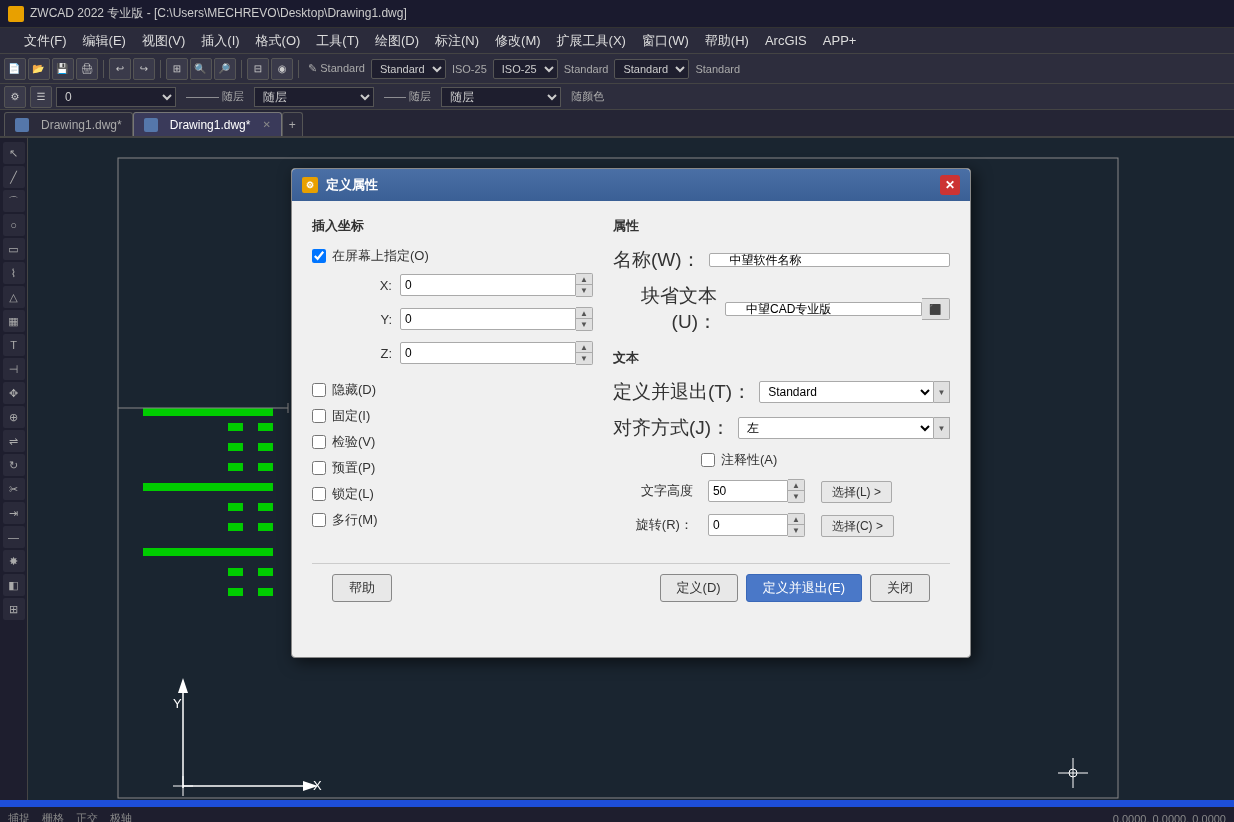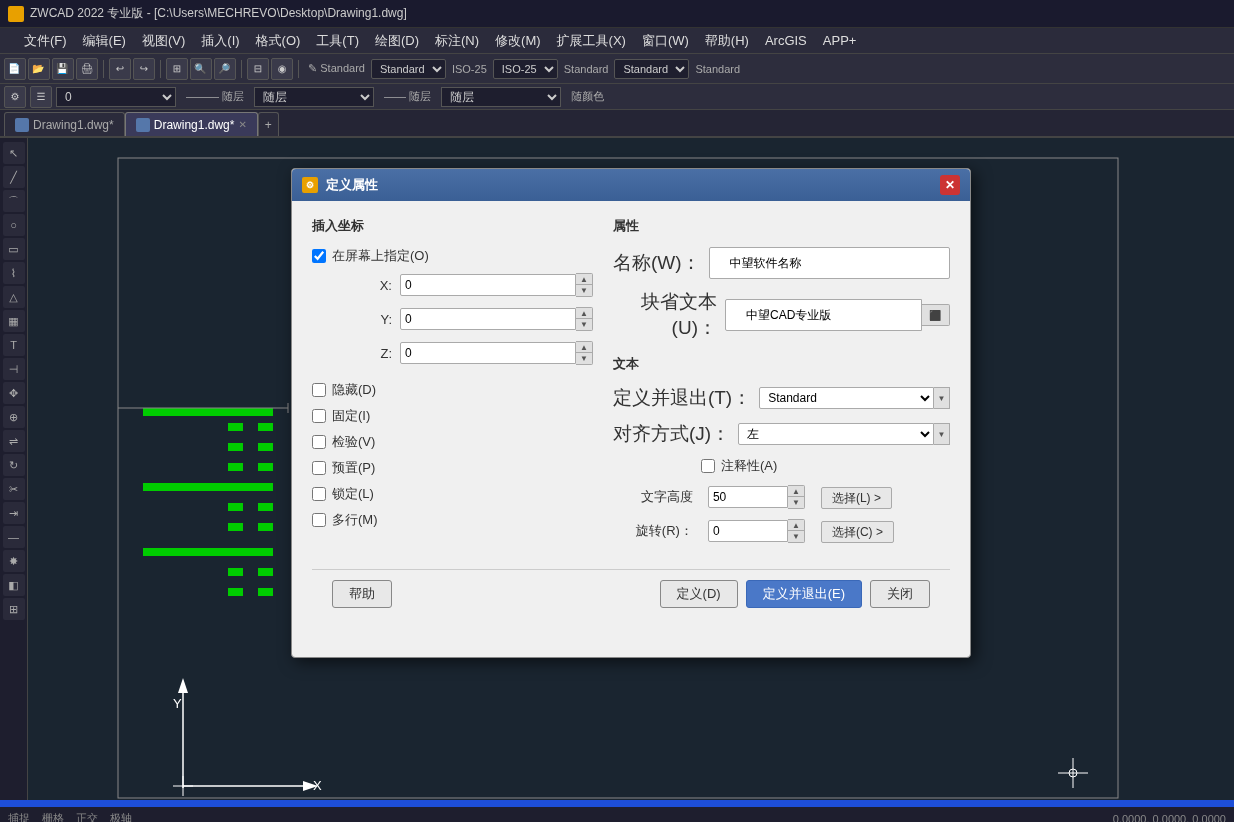--- a/index.html
+++ b/index.html
@@ -113,21 +113,21 @@
       display: flex;
       align-items: flex-end;
       padding: 0 4px;
       border-bottom: 2px solid #444;
     }
     .tab {
       height: 24px;
       padding: 0 10px;
       display: flex;
       align-items: center;
-      gap: 4px;
+      gap: 12px;
       font-size: 12px;
       background: #2b2b3b;
       border: 1px solid #555;
       border-bottom: none;
       color: #aaa;
       cursor: pointer;
       border-radius: 3px 3px 0 0;
     }
     .tab.active {
       background: #3a3a5a;
@@ -342,21 +342,21 @@
     }
     .attr-label {
       font-size: 19px;
       color: #333;
       min-width: 80px;
       text-align: right;
       margin-right: 8px;
     }
     .attr-input {
       flex: 1;
-      height: 32px;
+      height: 14px;
       border: 1px solid #aaa;
       background: white;
       padding: 0 20px;
       font-size: 12px;
       font-family: inherit;
       border-radius: 2px;
     }
     .attr-input-with-btn {
       display: flex;
       align-items: center;

